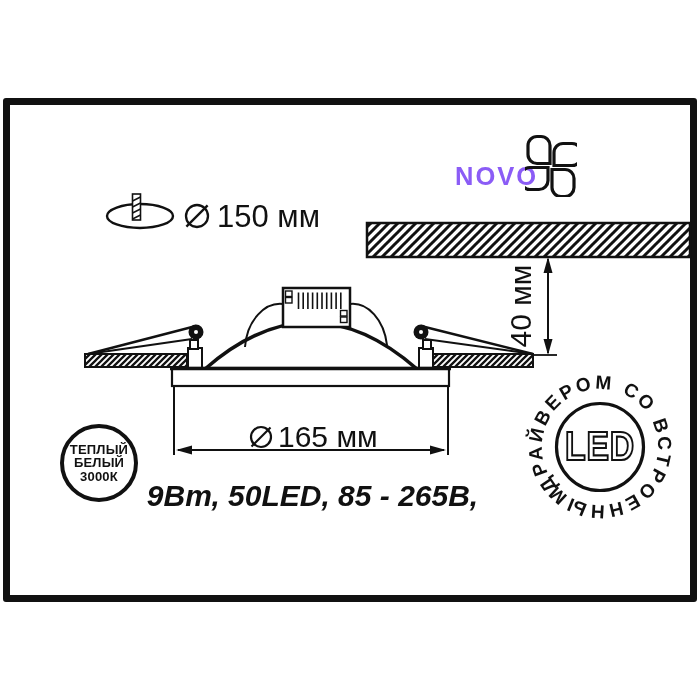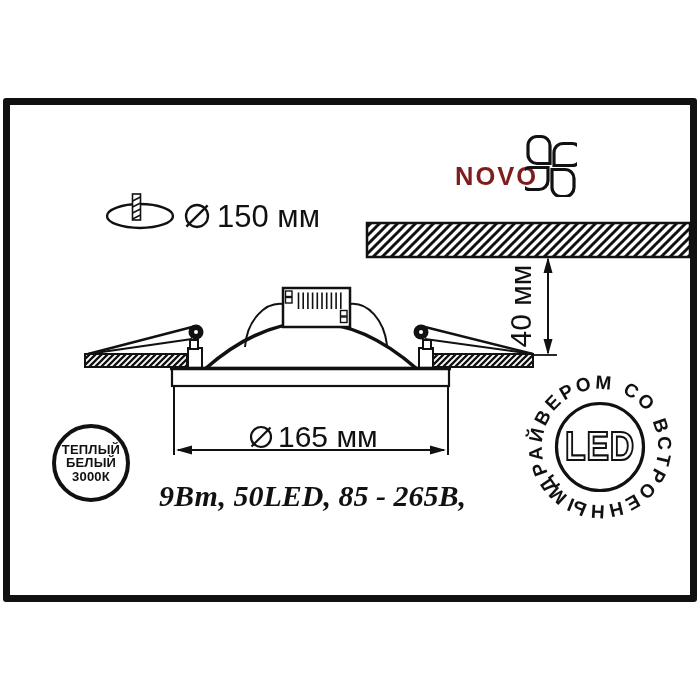--- a/index.html
+++ b/index.html
@@ -9,39 +9,38 @@
   }
   #frame{
     position:absolute;left:3px;top:98px;width:694px;height:504px;
     border:7px solid #111;border-radius:3px;box-sizing:border-box;
   }
   #art{position:absolute;left:0;top:0;width:700px;height:700px;}
   
   #logo{position:absolute;left:455px;top:133px;width:215px;height:64px;}
   #logo .word{
     position:absolute;bottom:6px;font-size:25.5px;font-weight:600;
-    letter-spacing:2px;color:#7f1d1d;white-space:nowrap;
+    letter-spacing:2px;color:#8b5cf6;white-space:nowrap;
   }
   #logo .w1{left:0;}
   #logo .w2{left:123px;}
   #flower{position:absolute;left:70px;top:0;}
   
   #warm-badge{
-    position:absolute;left:52px;top:424px;width:78px;height:78px;
+    position:absolute;left:60px;top:424px;width:78px;height:78px;
     border:4px solid #111;border-radius:50%;box-sizing:border-box;
     display:flex;flex-direction:column;align-items:center;justify-content:center;
     font-weight:bold;font-size:13px;line-height:13.5px;letter-spacing:0.2px;
     text-align:center;
   }
   
   #specs{
     position:absolute;left:25px;top:476px;width:575px;text-align:center;
     font-weight:bold;font-style:italic;font-size:30px;line-height:40px;
     white-space:nowrap;
-    font-family:Liberation Serif, serif;
   }
 </style>
 </head>
 <body>
 
 <div id="stage">
 
   <div id="frame"></div>
 
   <svg id="art" viewBox="0 0 700 700">

